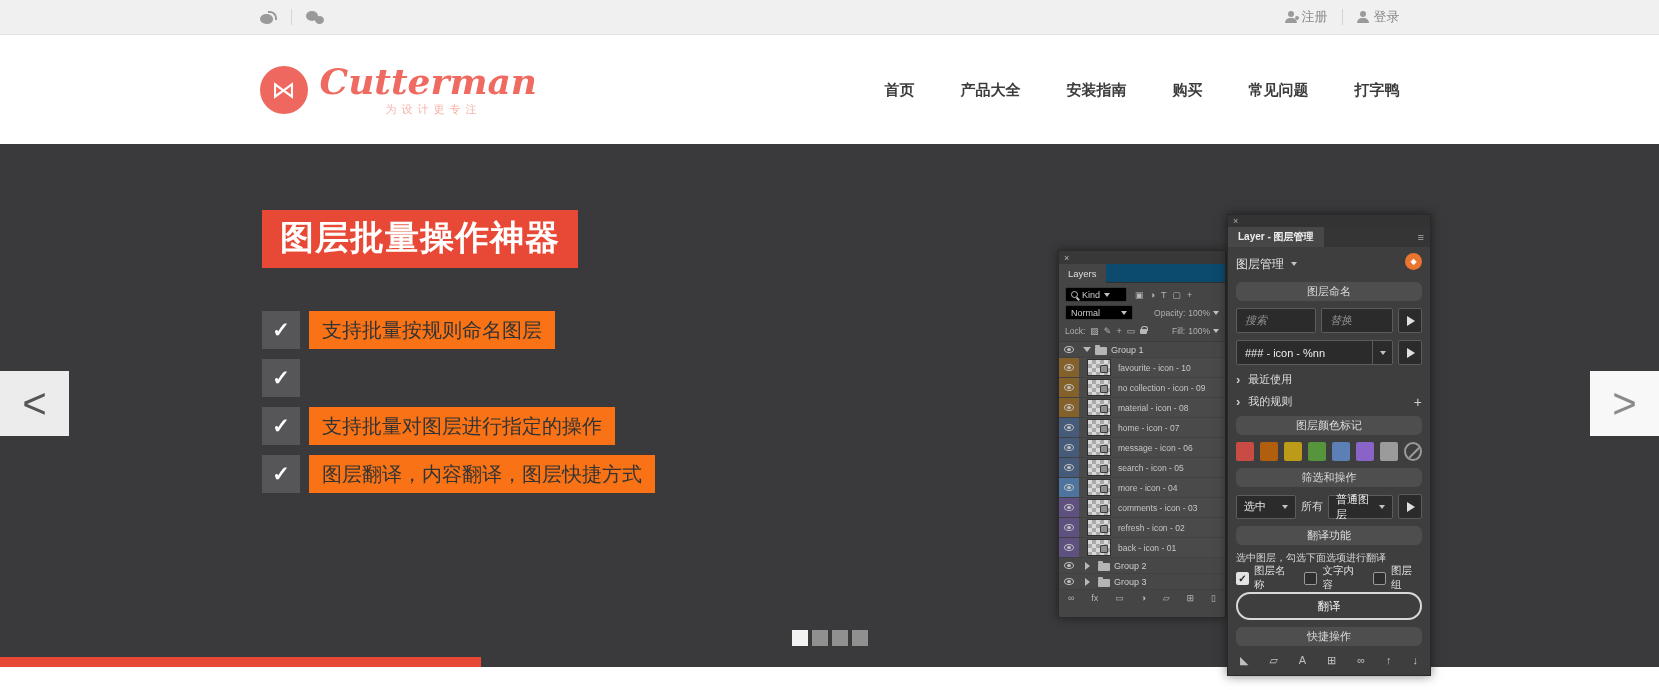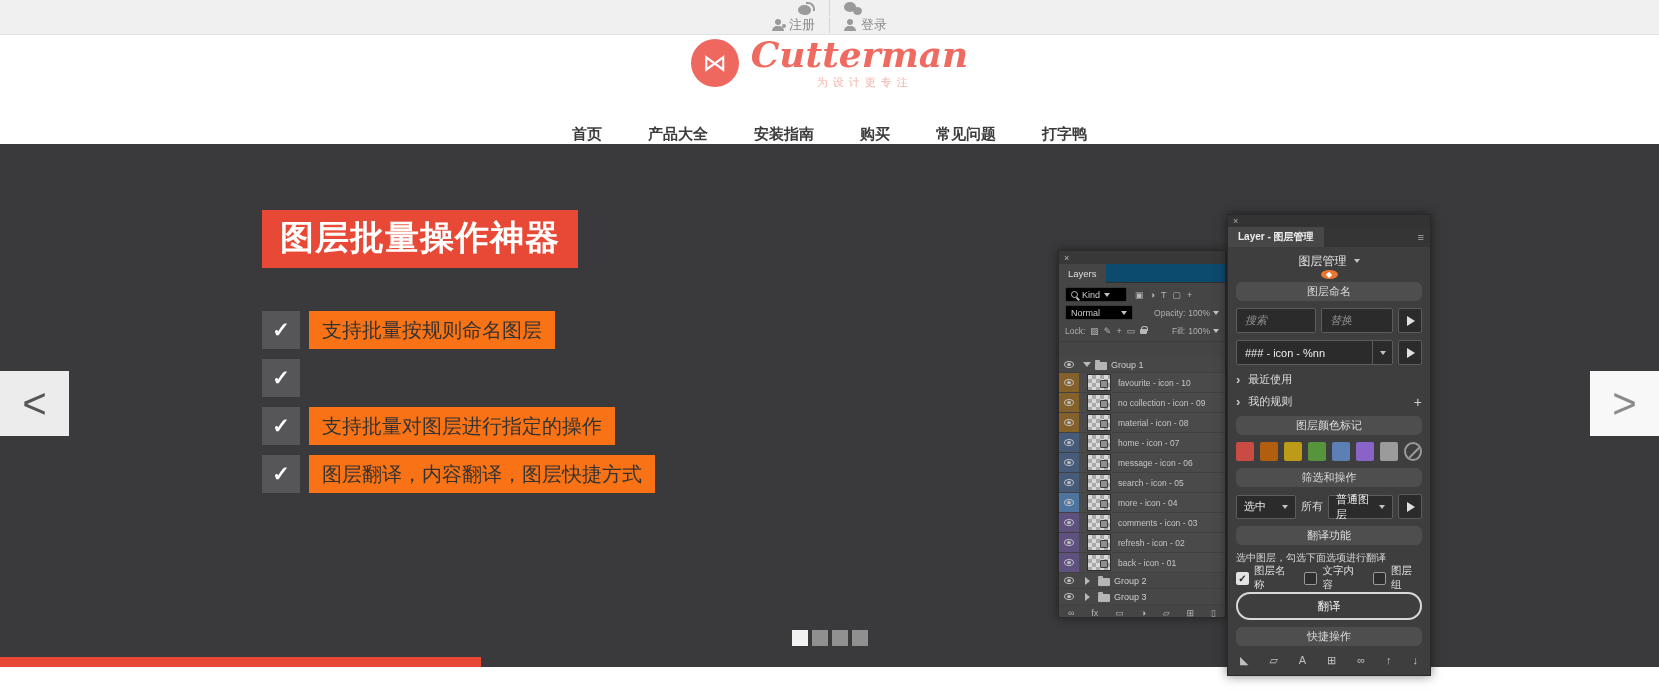--- a/index.html
+++ b/index.html
@@ -1,21 +1,21 @@
 <!DOCTYPE html>
 <html><head>
 <meta charset="utf-8">
 <style>
   * { box-sizing: border-box; margin: 0; padding: 0; }
   html,body { width:1659px; height:690px; }
   body {
     position: relative; overflow: hidden; background:#fff;
     font-family:"Liberation Sans", sans-serif;
   }
-  .container { width:1140px; margin:0 auto; height:100%; display:flex; align-items:center;flex-direction:column; }
+  .container { width:1140px; margin:0 auto; height:100%; display:flex; align-items:center; }
 
   
   .topbar { position:absolute; top:0; left:0; width:1659px; height:35px; background:#f0f0f0; border-bottom:1px solid #e2e2e2; }
   .topbar .container { justify-content:space-between; }
   .tb-left, .tb-right { display:flex; align-items:center; gap:14px; }
   .tb-divider { width:1px; height:16px; background:#d4d4d4; }
   .tb-link { display:flex; align-items:center; gap:5px; color:#8a8a8a; font-size:13px; cursor:pointer; }
 
   .weibo { position:relative; width:17px; height:13px; }
   .weibo::before { content:""; position:absolute; left:0; bottom:0; width:13px; height:10px; background:#9a9a9a; border-radius:50% 50% 45% 50%; }
@@ -65,21 +65,21 @@
   .ps-dd { display:flex; align-items:center; gap:4px; height:15px; padding:0 5px; background:#000000; border:1px solid #3a3a3a; border-radius:2px; color:#ccc; }
   .lens { position:relative; width:7px; height:7px; border:1.5px solid #bbb; border-radius:50%; }
   .lens::after { content:""; position:absolute; right:-3px; bottom:-2px; width:4px; height:1.5px; background:#bbb; transform:rotate(45deg); }
   .caret { width:0; height:0; border:3px solid transparent; border-top:4px solid #c2c2c2; margin-top:4px; }
   .ps-icons { display:flex; gap:6px; margin-left:8px; color:#b8b8b8; }
   .ps-small { font-size:8.5px; color:#b0b0b0; }
   .mini-lock { position:relative; width:7px; height:5px; background:#b8b8b8; margin-top:3px; border-radius:1px; }
   .mini-lock::before { content:""; position:absolute; top:-3px; left:1px; width:5px; height:4px; border:1.2px solid #b8b8b8; border-bottom:none; border-radius:3px 3px 0 0; }
   .ml-auto { margin-left:auto; display:flex; align-items:center; gap:3px; }
 
-  .ps-list { background:#fca5a5;margin-top:15px; }
+  .ps-list { background:#fca5a5; }
   .ps-row { display:flex; align-items:center; border-bottom:1px solid #414141; background:#4a4a4a; cursor:pointer; }
   .ps-row.group { height:16px; background:#474747; gap:4px; }
   .ps-row.layer { height:20px; }
   .eyecol { width:20px; height:100%; display:flex; align-items:center; justify-content:center; flex:none; }
   .eye { position:relative; width:10px; height:7px; border:1px solid #c0c0c0; border-radius:50%; }
   .eye::after { content:""; position:absolute; inset:1px 2px; border-radius:50%; background:#c0c0c0; }
   .tri-down { width:0; height:0; border:4px solid transparent; border-top:5px solid #b8b8b8; margin-top:4px; }
   .tri-right { width:0; height:0; border:4px solid transparent; border-left:5px solid #b8b8b8; margin-left:2px; }
   .folder { position:relative; width:12px; height:8px; background:#b5b5b5; border-radius:1px; margin-top:2px; }
   .folder::before { content:""; position:absolute; top:-2px; left:0; width:5px; height:2px; background:#b5b5b5; border-radius:1px 1px 0 0; }
@@ -92,21 +92,21 @@
   .lname { margin-left:7px; font-size:8.5px; color:#c6c6c6; white-space:nowrap; overflow:hidden; }
   .ps-bottom { height:16px; display:flex; align-items:center; justify-content:space-between; padding:0 9px; color:#b5b5b5; font-size:9px; background:#454545; }
 
   
   .plugin { position:absolute; left:1227px; top:70px; width:204px; height:462px; background:#3e3e3e; border:1px solid #292929; box-shadow:0 0 10px rgba(0,0,0,.5); z-index:3; color:#e0e0e0; }
   .pl-xrow { height:12px; background:#333; display:flex; align-items:center; padding:0 5px; color:#ababab; font-size:9px; }
   .pl-tabrow { height:20px; background:#353535; display:flex; align-items:center; justify-content:space-between; padding-right:6px; }
   .pl-tab { height:20px; line-height:20px; padding:0 10px; background:#474747; font-size:10px; font-weight:bold; color:#eee; }
   .pl-menu { color:#ababab; font-size:11px; cursor:pointer; }
   .pl-body { display:flex; flex-direction:column; gap:7px; padding:6px 8px; }
-  .pl-head { display:flex; align-items:center; justify-content:space-between; height:22px;flex-direction:column; }
+  .pl-head { display:flex; justify-content:space-between; height:22px; }
   .pl-head-left { display:flex; align-items:center; gap:7px; font-size:12px; color:#e2e2e2; cursor:pointer; }
   .badge { width:17px; height:17px; border-radius:50%; background:#e9752f; color:#fff; font-size:8px; display:flex; align-items:center; justify-content:center; }
   .pl-bar { height:19px; line-height:19px; background:#4e4e4e; border-radius:6px; text-align:center; font-size:11px; color:#dcdcdc; cursor:pointer; }
   .pl-row { display:flex; gap:5px; align-items:center; }
   .pinput { display:flex; align-items:center; background:#2b2b2b; border:1px solid #5c5c5c; border-radius:2px; height:25px; padding:0 8px; font-size:11px; color:#ececec; }
   .pinput .ph { font-style:italic; color:#8f8f8f; }
   .pinput.rule { flex:1; justify-content:space-between; padding-right:0; }
   .rule-caret { width:20px; height:100%; border-left:1px solid #5c5c5c; display:flex; align-items:center; justify-content:center; }
   .play-btn { width:24px; height:25px; flex:none; background:#2b2b2b; border:1px solid #5c5c5c; border-radius:2px; display:flex; align-items:center; justify-content:center; cursor:pointer; }
   .play-btn::after { content:""; border-left:8px solid #e0e0e0; border-top:5px solid transparent; border-bottom:5px solid transparent; margin-left:2px; }

